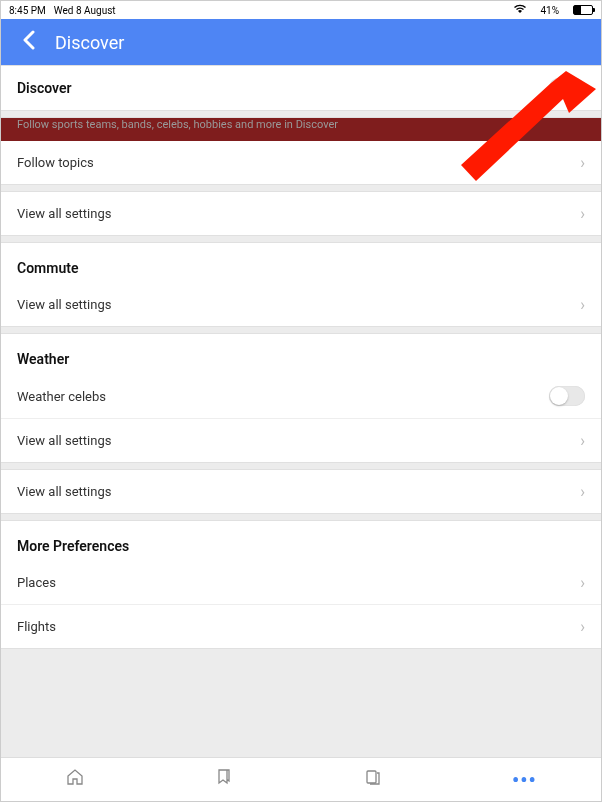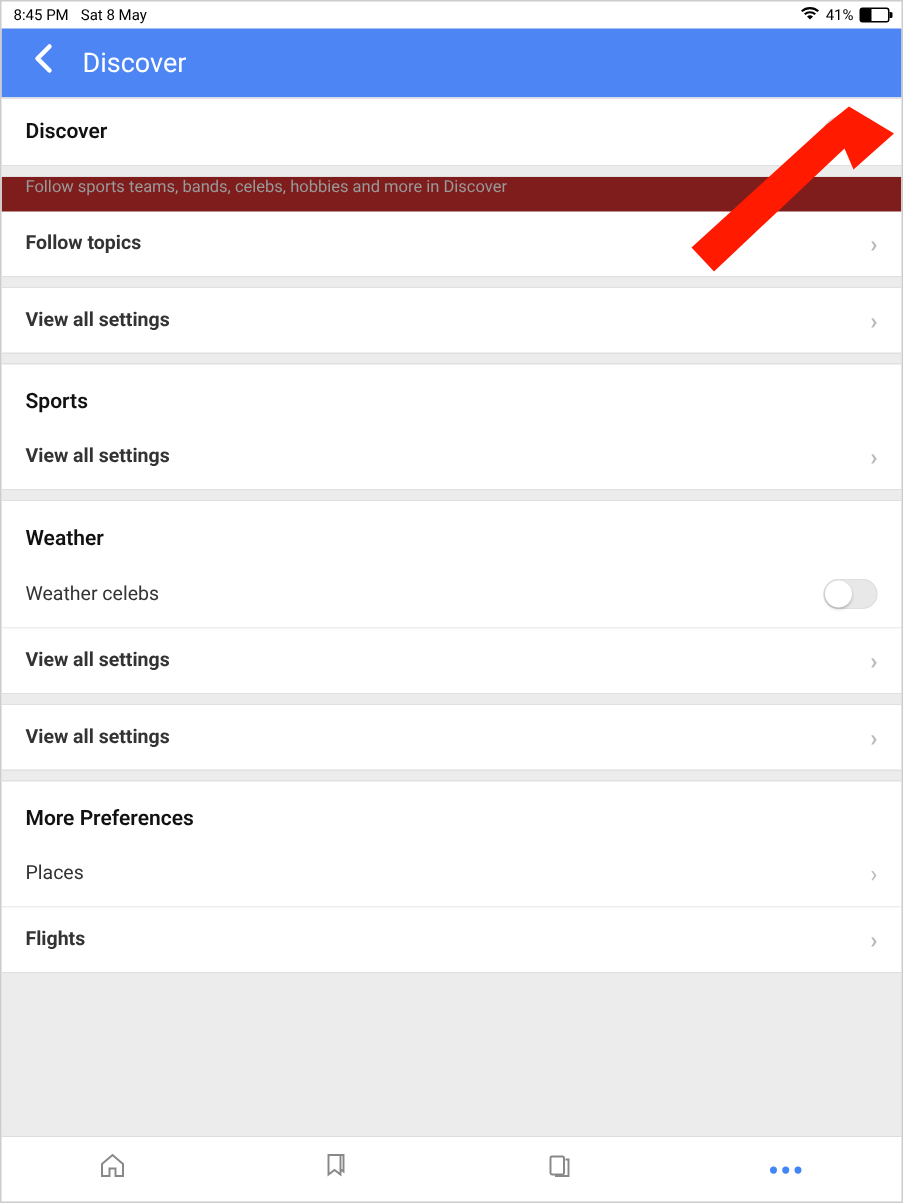--- a/index.html
+++ b/index.html
@@ -20,21 +20,21 @@
       height: 18px;
       background: #fff;
       display: flex;
       justify-content: space-between;
       align-items: center;
       padding: 0 8px;
       font-size: 10px;
       color: #000;
     }
     .status-left { display: flex; gap: 8px; justify-content: space-between; }
-    .status-right { display: flex; align-items: center; gap: 4px; }
+    .status-right { display: flex; align-items: center; gap: 14px; }
     .nav-header {
       height: 46px;
       background: #4e85f4;
       display: flex;
       align-items: center;
       padding-left: 20px;
       gap: 20px;
     }
     .back-icon {
       color: #fff;
@@ -60,21 +60,21 @@
     .row {
       min-height: 40px;
       padding: 12px 16px;
       display: flex;
       align-items: center;
       justify-content: space-between;
       border-bottom: 1px solid #eee;
       font-size: 13px;
       color: #333;
     }
-    .row:last-child { border-bottom: none; font-weight: bold; }
+    .row:last-child { border-bottom: none; }
     .row.header {
       font-weight: 600;
       font-size: 14px;
       color: #111;
       border-bottom: none;
       padding-top: 14px;
       padding-bottom: 4px;
     }
     .subtext {
       font-size: 11px;
@@ -153,21 +153,21 @@
       width: 41%;
       background: #000;
     }
   </style>
 </head>
 <body>
 
 <div class="status-bar">
   <div class="status-left">
     <span>8:45 PM</span>
-    <span>Sat 8 May</span>
+    <span>Wed 8 August</span>
   </div>
   <div class="status-right">
     <span class="wifi">
       <svg width="12" height="10" viewBox="0 0 12 10">
           <path d="M6 9 L4 7 A3 3 0 0 1 8 7 Z M2 5 A6 6 0 0 1 10 5 L9 6 A4.5 4.5 0 0 0 3 6 Z M0 3 A9 9 0 0 1 12 3 L11 4 A7.5 7.5 0 0 0 1 4 Z" fill="#000"></path>
         </svg>
     </span>
     <span>41%</span>
     <div class="battery">
         <div class="battery-fill"></div>
@@ -203,21 +203,21 @@
 
   <div class="section">
     <div class="row">
       <span>View all settings</span>
       <span class="chevron">›</span>
     </div>
   </div>
 
   <div class="section">
     <div class="row header">
-      <span>Sports</span>
+      <span>Commute</span>
     </div>
     <div class="row">
       <span>View all settings</span>
       <span class="chevron">›</span>
     </div>
   </div>
 
   <div class="section">
     <div class="row header">
       <span>Weather</span>

